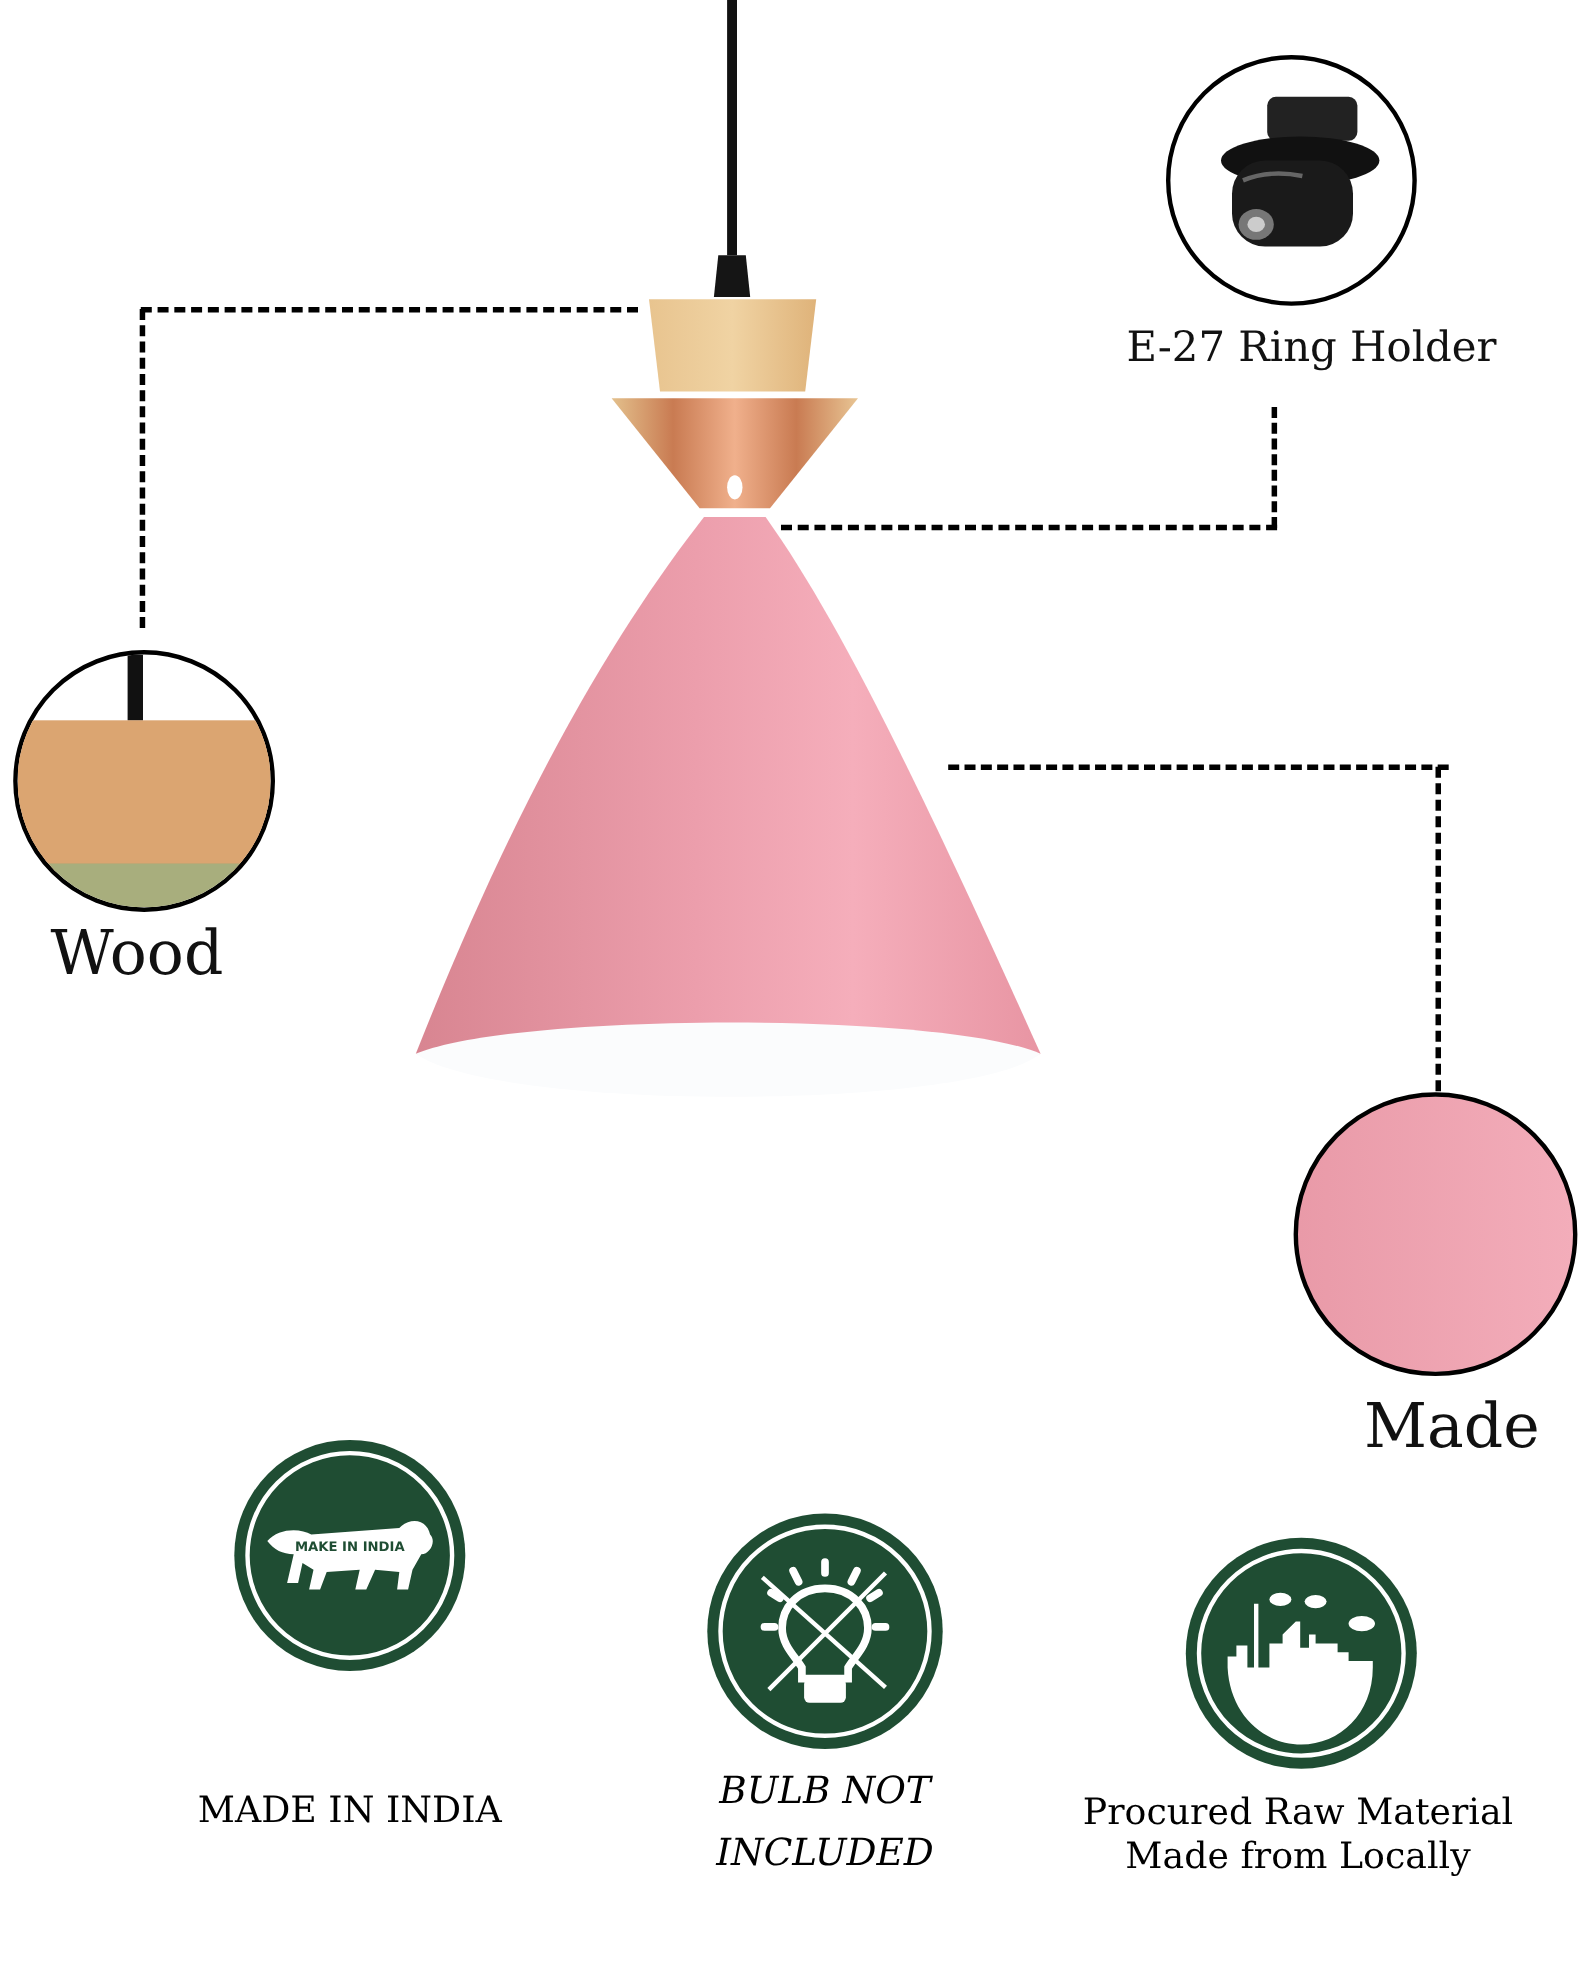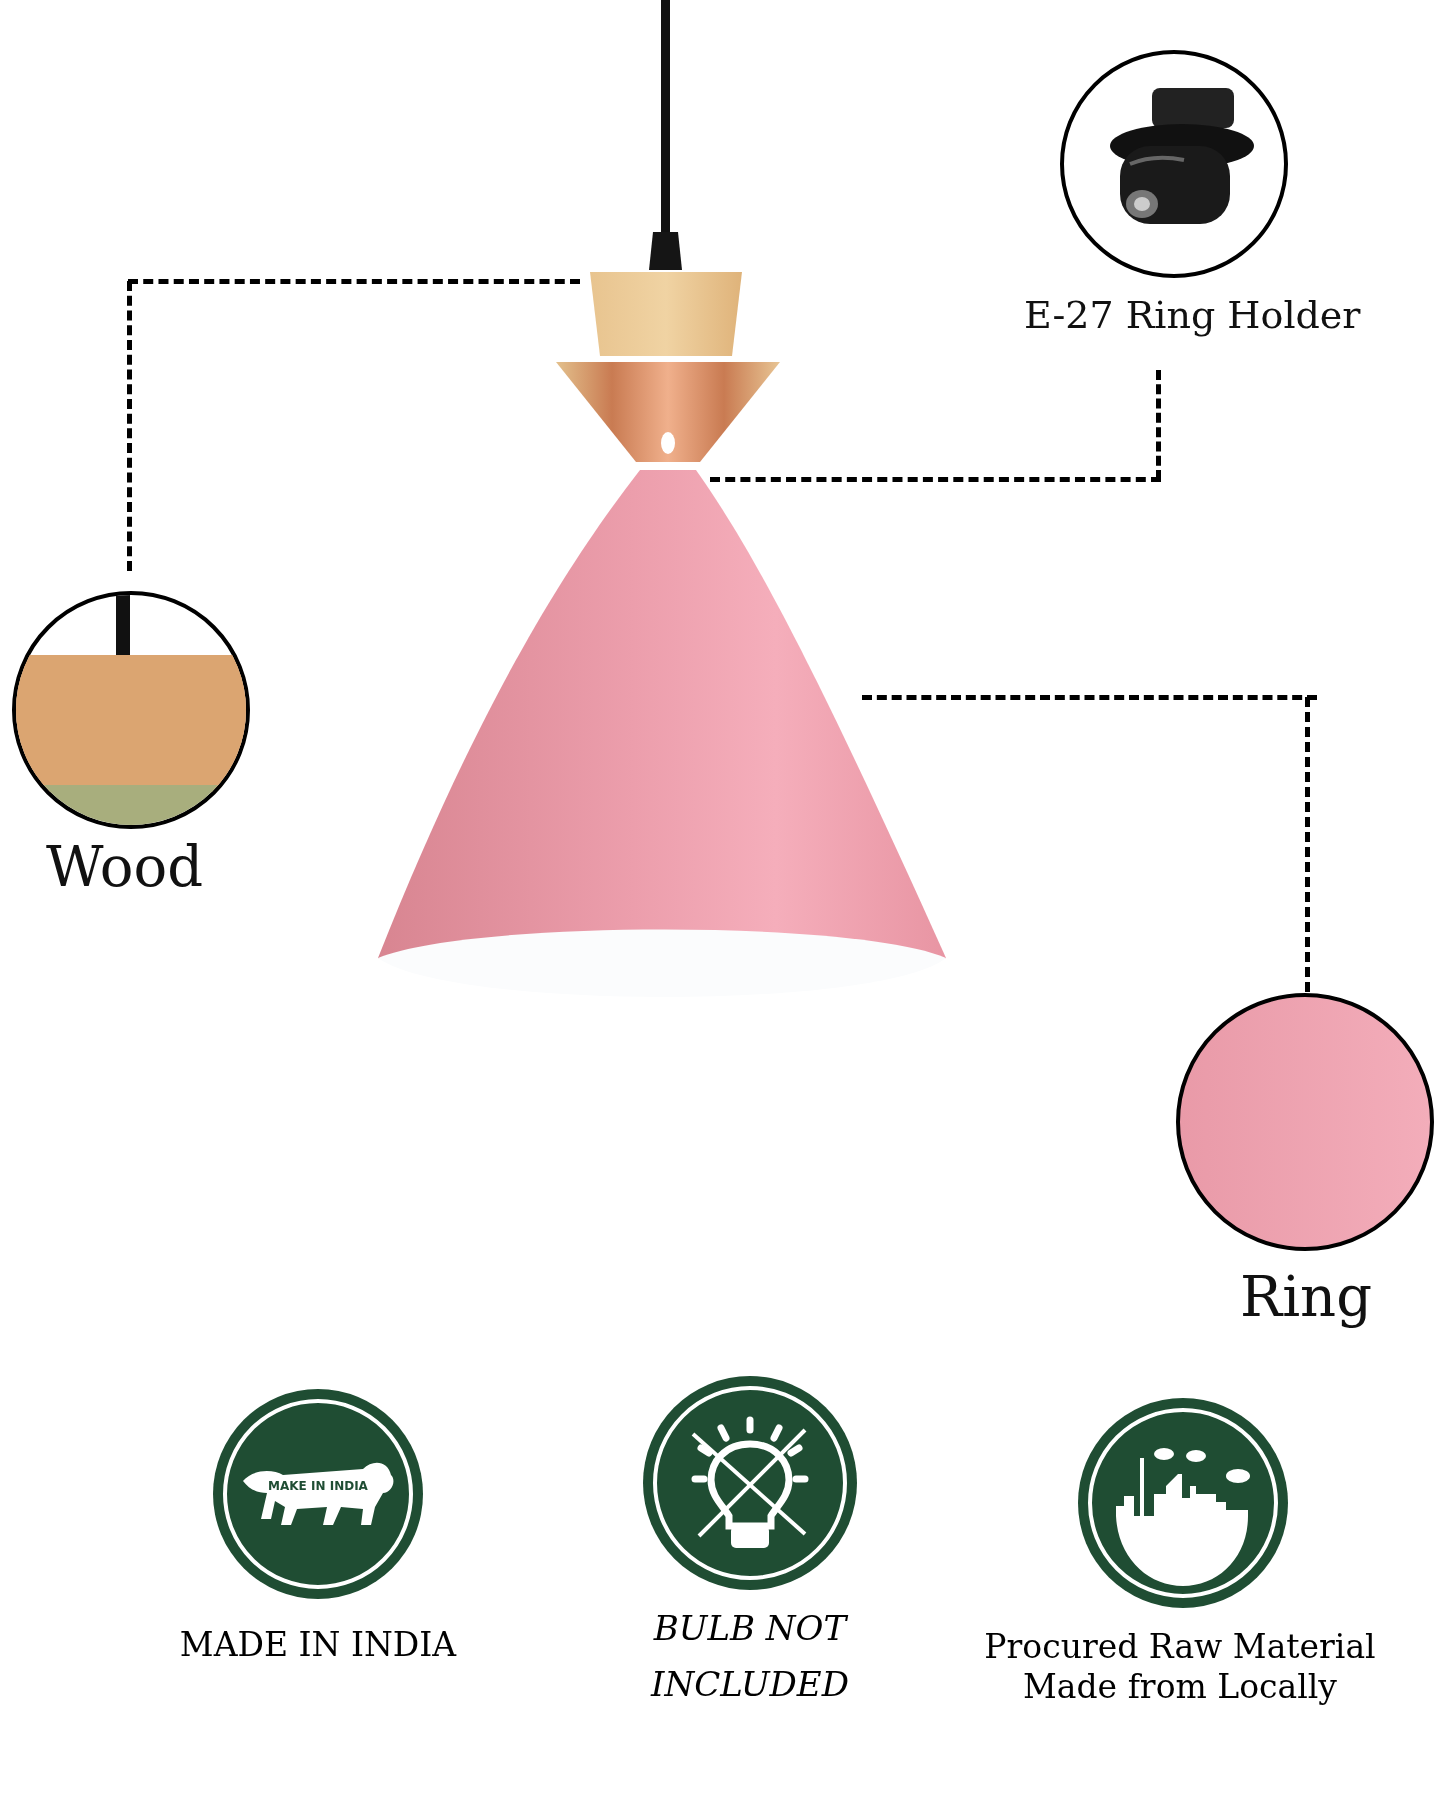--- a/index.html
+++ b/index.html
@@ -82,23 +82,23 @@
     <ellipse cx="78" cy="150" rx="16" ry="14" fill="#777"></ellipse>
     <ellipse cx="78" cy="150" rx="8" ry="7" fill="#ccc"></ellipse>
     <path d="M66,110 Q90,100 120,106" stroke="#666" stroke-width="4" fill="none"></path>
   </svg>
 </div>
 <div class="label" style="left:1024px;top:290px;font-size:38px;line-height:50px;">E-27 Ring Holder</div>
 
 <div class="swatch" style="left:1176px;top:993px;width:258px;height:258px;background:linear-gradient(90deg,#e99aa8,#f3adba);" title="#ee9fae">
   <span></span>
 </div>
-<div class="label" style="left:1240px;top:1262px;font-size:56px;line-height:70px;">Ring</div>
+<div class="label" style="left:1240px;top:1262px;font-size:56px;line-height:70px;">Made</div>
 
-<div class="badge" style="left:213px;top:1389px;width:210px;height:210px;">
+<div class="badge" style="left:213px;top:1309px;width:210px;height:210px;">
   <div class="badge-ring"></div>
   <svg viewBox="0 0 210 210">
     <path d="M30,92 C40,80 60,80 70,86 L150,80 C160,70 175,72 178,86 C184,92 178,104 170,104 L162,118 L158,136 L148,136 L150,120 L128,118 L120,136 L110,136 L114,118 L84,120 L78,136 L68,136 L72,118 L62,112 L58,130 L48,130 L54,104 C44,104 36,100 30,92 Z" fill="#ffffff"></path>
     <text x="105" y="101" text-anchor="middle" font-family="DejaVu Sans, sans-serif" font-weight="bold" font-size="12" fill="#1f4d33">MAKE IN INDIA</text>
   </svg>
 </div>
 <div class="badge-label" style="left:168px;top:1622px;width:300px;">
   <div>MADE IN INDIA</div>
 </div>
 

